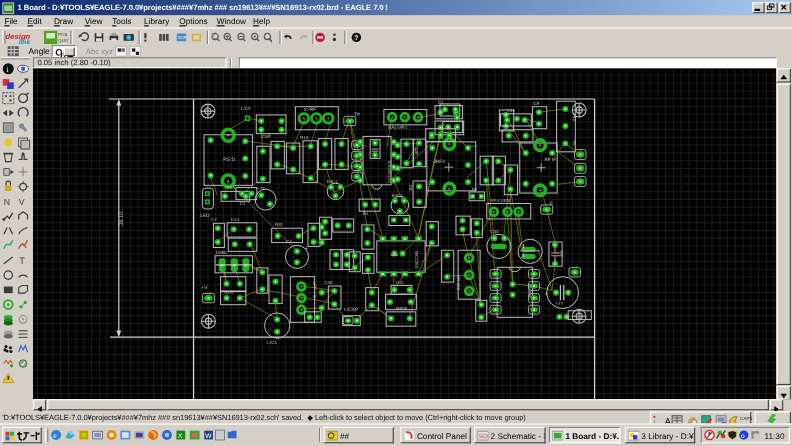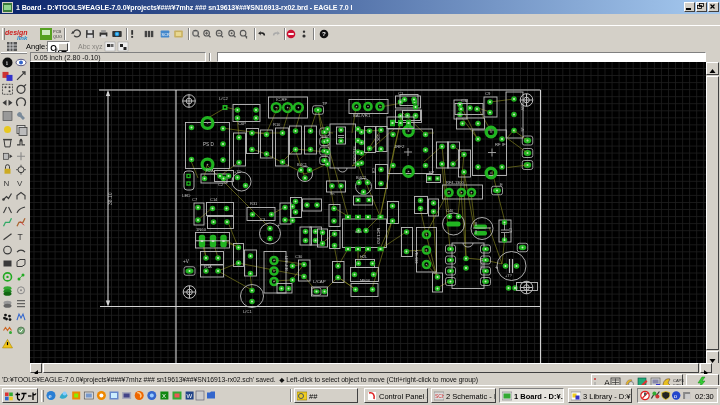--- a/index.html
+++ b/index.html
@@ -16,20 +16,31 @@
 <div class="abs" style="left:16px;top:1px;width:336px;height:12px;overflow:hidden;color:#fff;font-size:7px;font-weight:bold;white-space:nowrap;letter-spacing:-0.1px;line-height:13px">1 Board - D:¥TOOLS¥EAGLE-7.0.0¥projects¥###¥7mhz ### sn19613¥##¥SN16913-rx02.brd - EAGLE 7.0 Light</div>
 <div class="abs ras" style="left:684px;top:2px;width:11px;height:10px;background:#d4d0c8"></div>
 <div class="abs ras" style="left:696px;top:2px;width:11px;height:10px;background:#d4d0c8"></div>
 <div class="abs ras" style="left:708px;top:2px;width:11px;height:10px;background:#d4d0c8"></div>
 <svg class="abs" style="left:684px;top:2px" width="36" height="10">
         <rect x="2" y="6" width="5" height="2" fill="#000"></rect>
         <rect x="15.5" y="1.5" width="4" height="3" fill="none" stroke="#000" stroke-width="0.8"></rect>
         <rect x="13.5" y="3.5" width="4" height="3" fill="none" stroke="#000" stroke-width="0.8"></rect>
         <path d="M26.5 2.5l4 4M30.5 2.5l-4 4" stroke="#000" stroke-width="1.2"></path>
       </svg>
+</div>
+<div class="abs" style="left:0;top:14px;width:720px;height:11px;background:#d4d0c8;font-size:7.5px;color:#000">
+<span class="abs" style="left:4px;top:1px"><u>F</u>ile</span>
+<span class="abs" style="left:25px;top:1px"><u>E</u>dit</span>
+<span class="abs" style="left:49px;top:1px"><u>D</u>raw</span>
+<span class="abs" style="left:77px;top:1px"><u>V</u>iew</span>
+<span class="abs" style="left:102px;top:1px"><u>T</u>ools</span>
+<span class="abs" style="left:131px;top:1px"><u>L</u>ibrary</span>
+<span class="abs" style="left:163px;top:1px"><u>O</u>ptions</span>
+<span class="abs" style="left:197px;top:1px"><u>W</u>indow</span>
+<span class="abs" style="left:230px;top:1px"><u>H</u>elp</span>
 </div>
 <div class="abs" style="left:0;top:25px;width:720px;height:16px;background:#d4d0c8;border-top:1px solid #fff">
 <div class="abs" style="left:2px;top:2px;width:3px;height:12px;border-left:1px solid #fff;border-right:1px solid #808080"></div>
 <svg class="abs" style="left:4px;top:1px" width="58" height="14">
         <text x="1" y="8" font-size="7" font-style="italic" font-weight="bold" fill="#cc2222" font-family="Liberation Sans">design</text>
         <text x="13" y="13" font-size="6" font-style="italic" font-weight="bold" fill="#2288cc" font-family="Liberation Sans">link</text>
         <rect x="36" y="1" width="12" height="12" fill="#55a020"></rect>
         <rect x="38" y="3" width="8" height="5" fill="#cdeac0"></rect>
         <text x="49" y="6" font-size="4" fill="#333" font-family="Liberation Sans">PCB</text>
         <text x="49" y="11" font-size="4" fill="#333" font-family="Liberation Sans">QUOTE</text>
@@ -1244,14 +1255,14 @@
         </g>
 <g transform="translate(37.2,5.5)">
           <circle r="4.2" fill="#24c"></circle>
           <text x="-2.5" y="2.5" font-size="6" fill="#fff" font-family="Liberation Sans">o</text>
         </g>
 <g transform="translate(47.6,5.5)">
           <rect x="-3.5" y="-3.5" width="7" height="7" fill="#888"></rect>
           <rect x="-1.5" y="-1.5" width="5" height="5" fill="#ccc"></rect>
         </g>
 </svg>
-<div class="abs" style="left:695px;top:6px;font-size:7.5px">02:30</div>
+<div class="abs" style="left:695px;top:6px;font-size:7.5px">11:30</div>
 </div>
 </div>
 </body></html>

